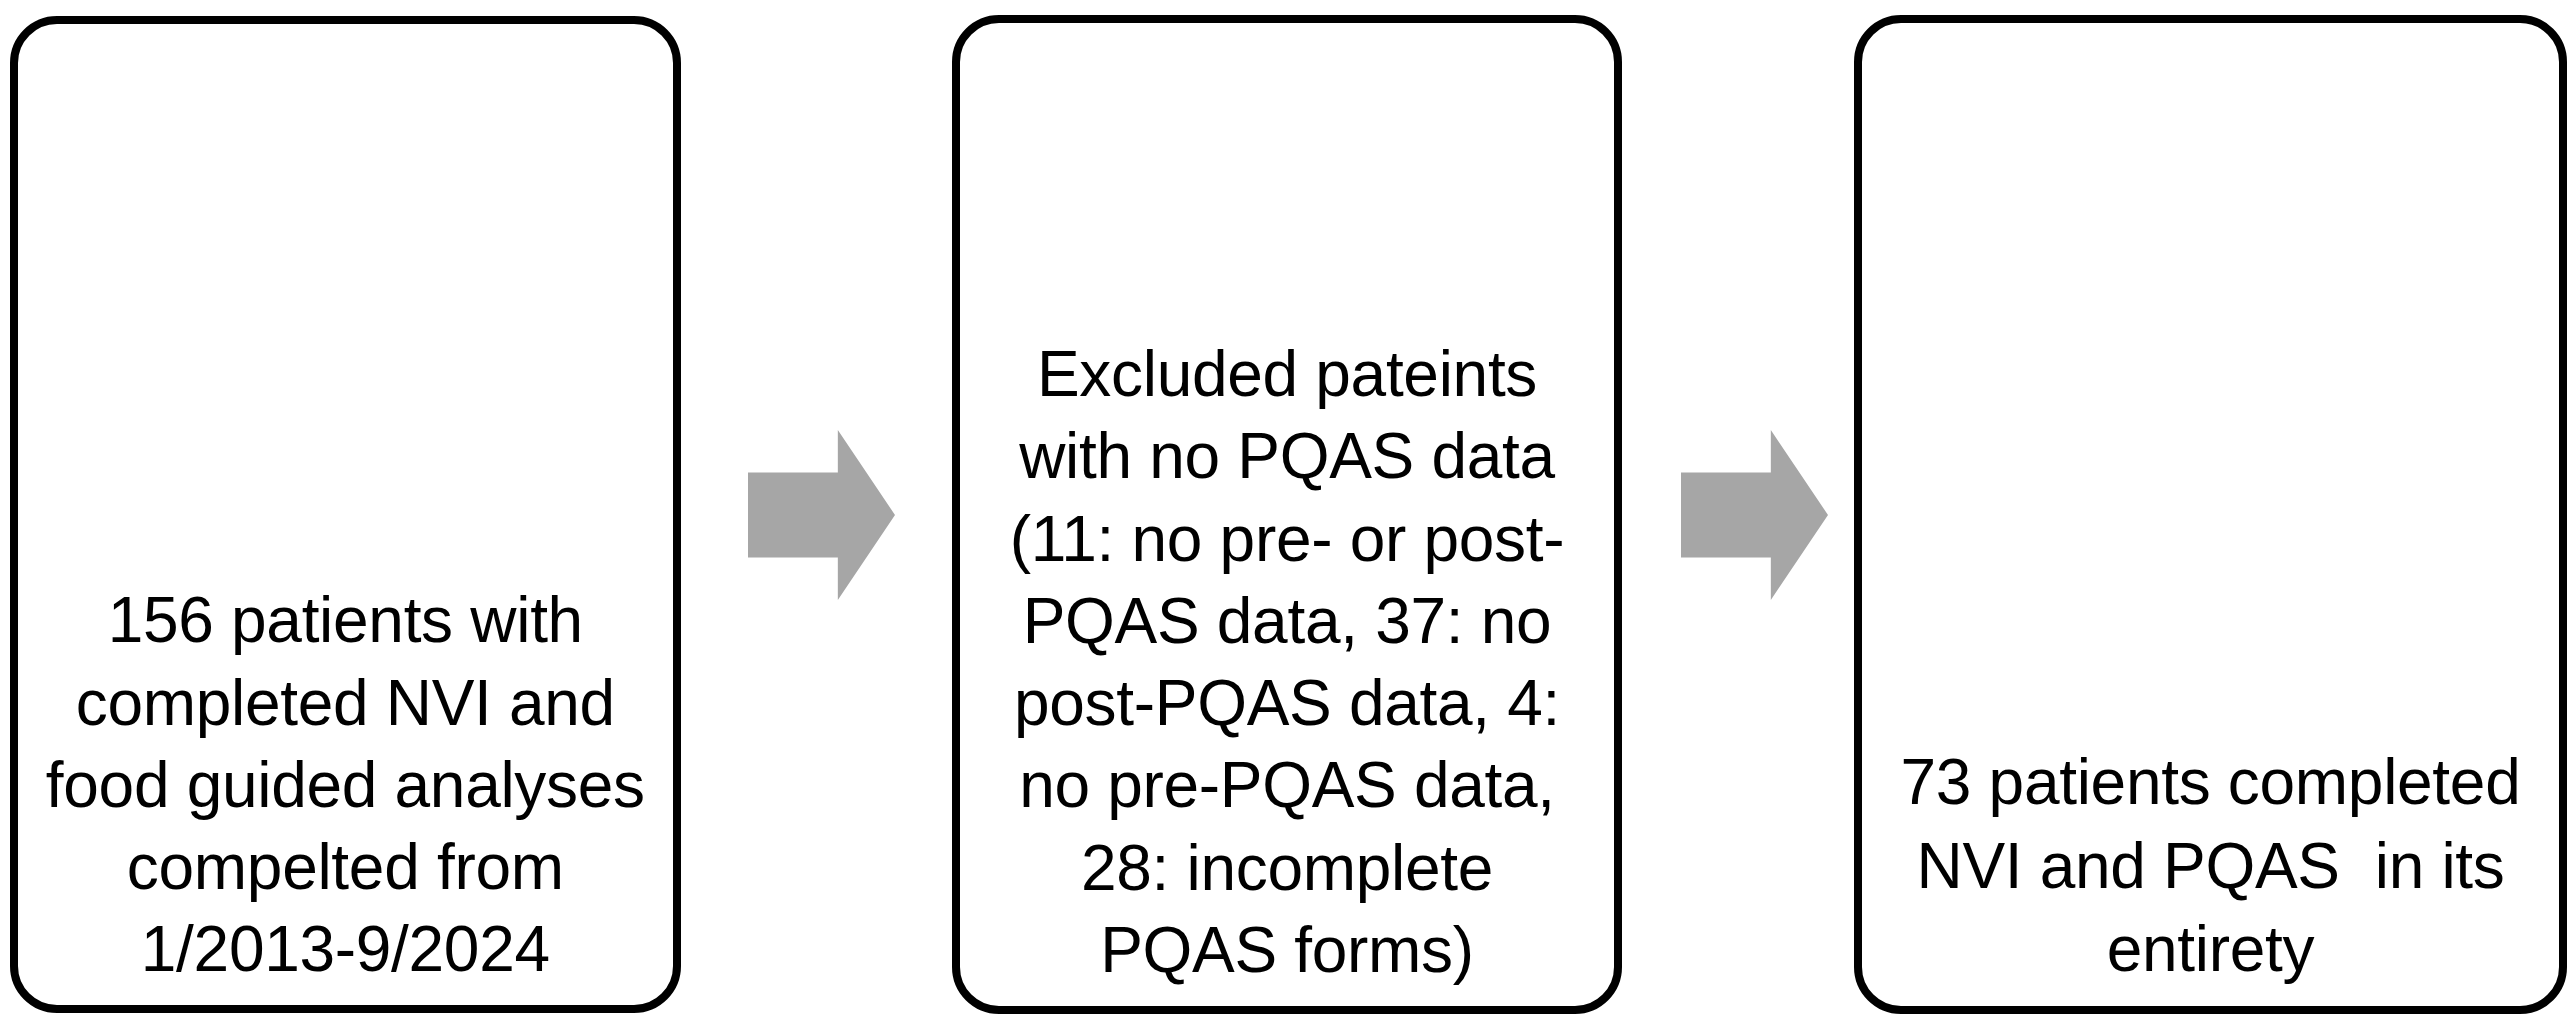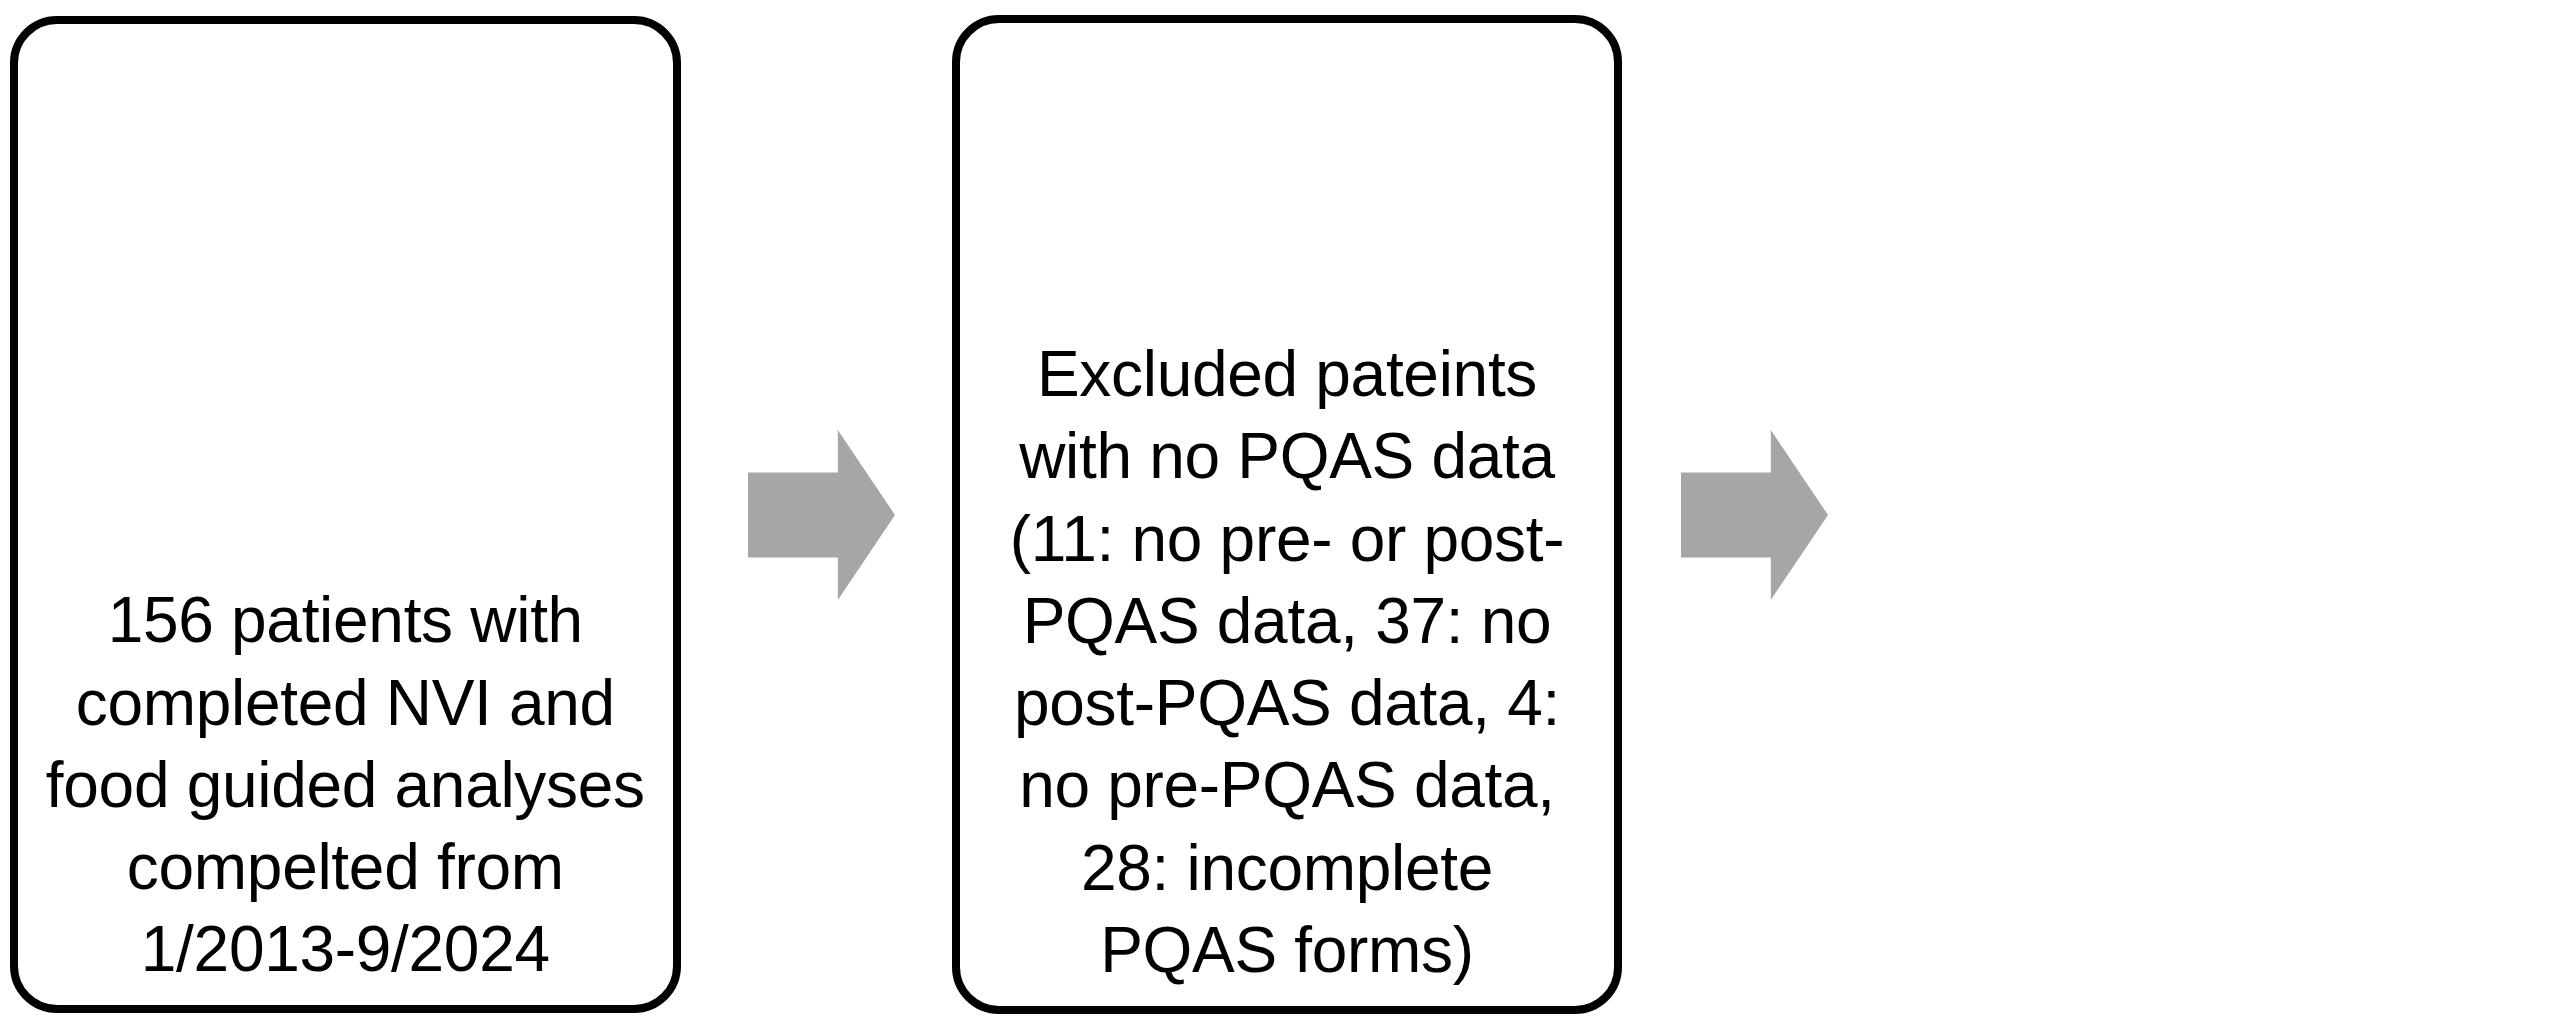--- a/index.html
+++ b/index.html
@@ -75,15 +75,18 @@
   <div class="flow-box" id="box-2">
     <span class="box-text">Excluded pateints with no PQAS data (11: no pre- or post-PQAS data, 37: no post-PQAS data, 4: no pre-PQAS data, 28: incomplete PQAS forms)</span>
   </div>
 
   <div class="flow-arrow" id="arrow-2">
     <svg width="147" height="170" viewBox="0 0 180 208" xmlns="http://www.w3.org/2000/svg" aria-hidden="true">
       <polygon points="0,52 110,52 110,0 180,104 110,208 110,156 0,156" fill="#A6A6A6"></polygon>
     </svg>
   </div>
 
+  <div class="flow-box" id="box-3">
+    <span class="box-text">73 patients completed NVI and PQAS  in its entirety</span>
+  </div>
 
 </div>
 
 
 </body></html>

